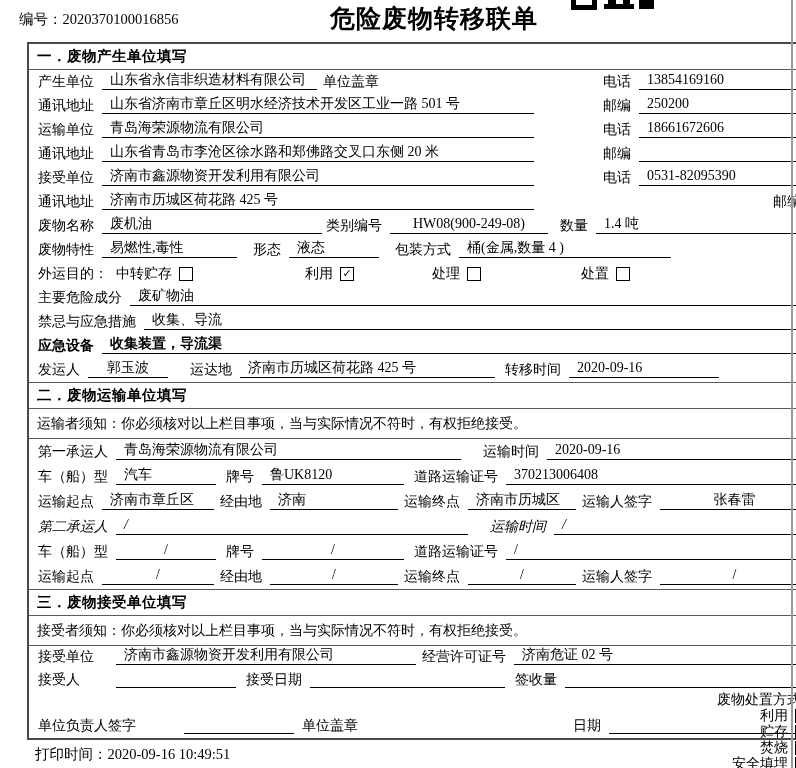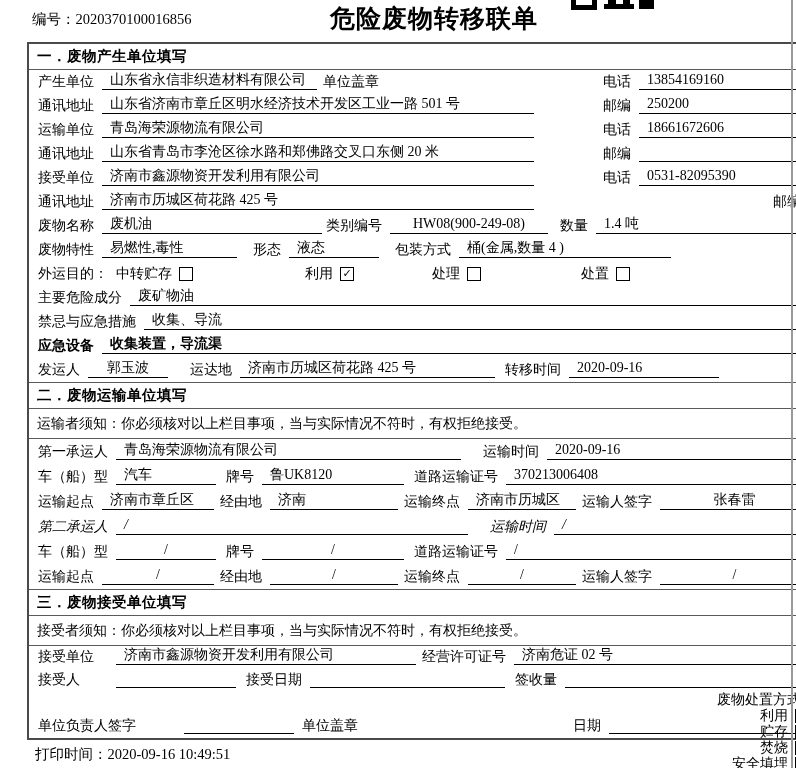--- a/index.html
+++ b/index.html
@@ -3,21 +3,21 @@
 <meta charset="utf-8">
 <style>
   html,body{margin:0;padding:0;}
   body{
     width:796px;height:768px;background:#ffffff;color:#000;
     font-family:"Liberation Serif","DejaVu Serif",serif;
     font-size:14px;position:relative;overflow:hidden;
   }
   
   .hdr{position:absolute;left:0;top:0;width:796px;height:40px;}
-  .serial{position:absolute;left:32px;top:10px;font-size:14.5px;white-space:nowrap;}
+  .serial{position:absolute;left:19px;top:10px;font-size:14.5px;white-space:nowrap;}
   .page-title{position:absolute;left:330px;top:2px;font-size:25px;font-weight:bold;letter-spacing:1px;white-space:nowrap;}
   .qr{position:absolute;left:571px;top:0;width:88px;height:10px;}
   .qr span{position:absolute;background:#000;}
   .qr .q1{left:0;top:0;width:26px;height:10px;background:transparent;border:5px solid #000;border-top:none;box-sizing:border-box;}
   .qr .q2{left:33px;top:4px;width:30px;height:5px;}
   .qr .q3{left:37px;top:0;width:8px;height:4px;}
   .qr .q4{left:52px;top:0;width:7px;height:4px;}
   .qr .q5{left:68px;top:0;width:15px;height:9px;}
   .page-edge{position:absolute;left:791px;top:0;width:2px;height:768px;background:#9a9a9a;}
   

